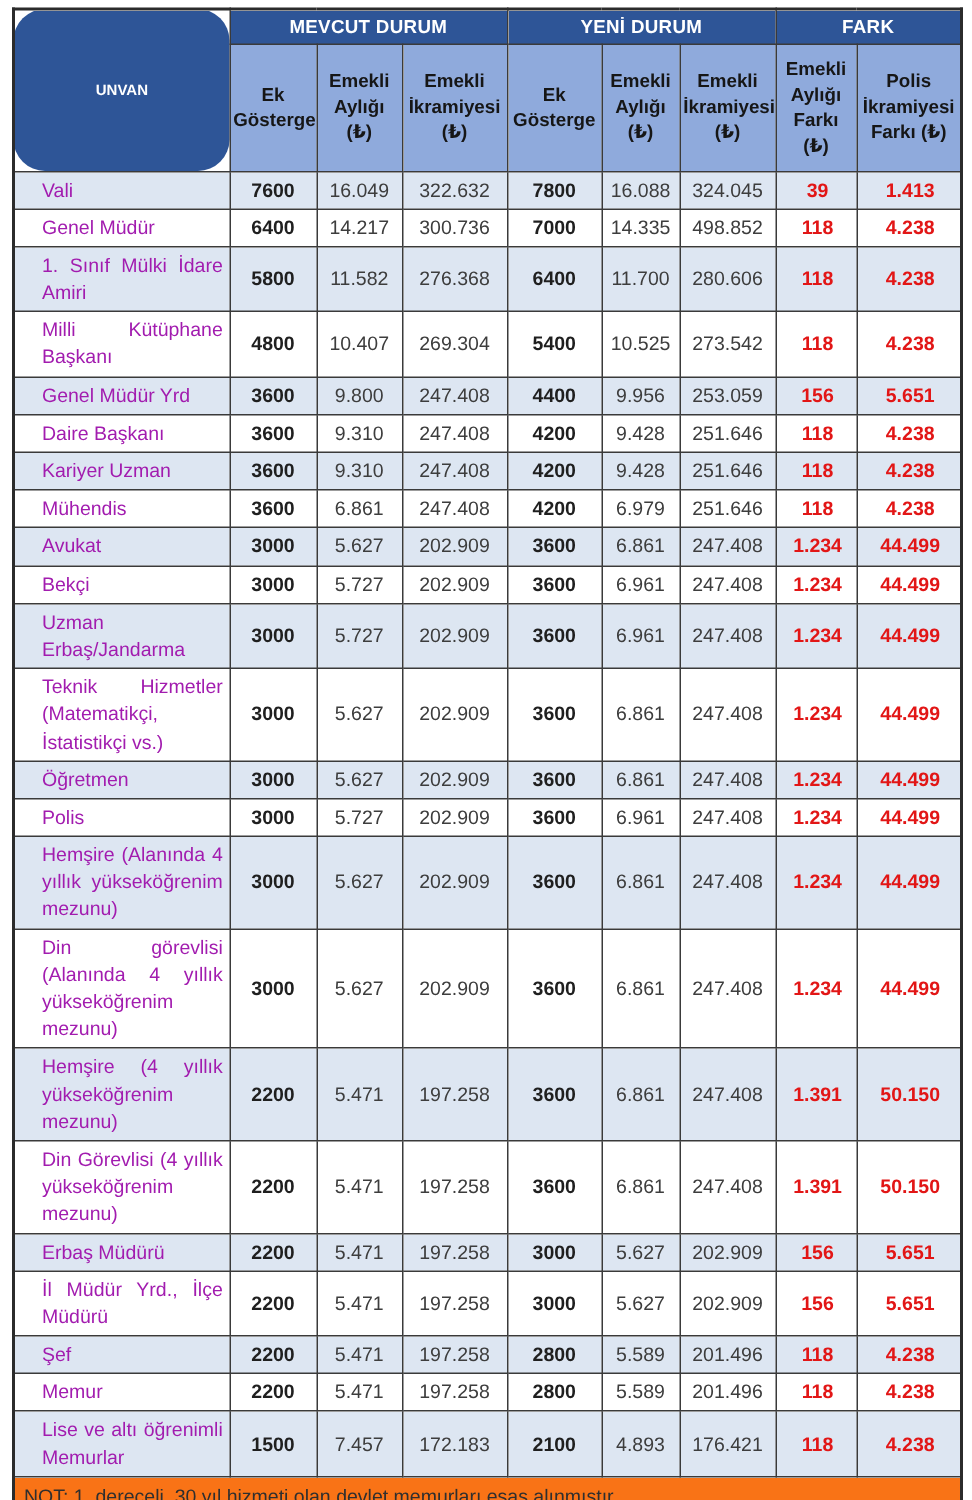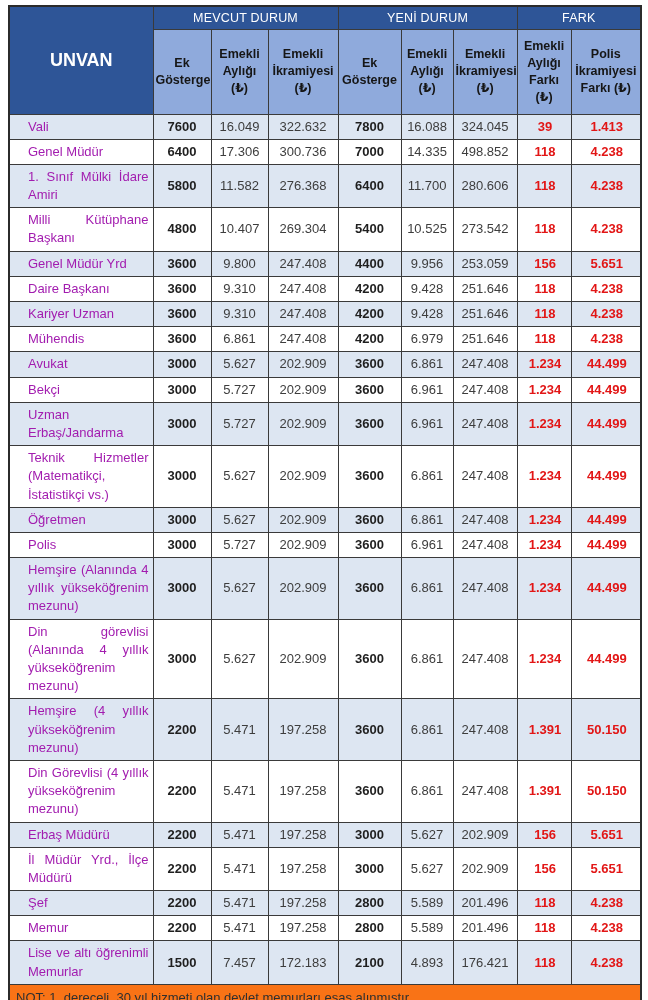--- a/index.html
+++ b/index.html
@@ -26,32 +26,33 @@
     border: 2px solid #2b2b2b;
   }
   table.salary th, table.salary td {
     border: 1.5px solid var(--border-dark);
     overflow: hidden;
   }
   thead th.group {
     background: var(--header-blue);
     color: #ffffff;
     font-size: 12.5px;
-    font-weight: normal;
+    font-weight: bold;
     padding: 4px 2px;
     text-align: center;
     letter-spacing: 0.2px;
   }
   thead th.unvan-head {
     background: var(--header-blue);
     color: #ffffff;
-    font-size: 18px;
+    font-size: 10px;
     font-weight: bold;
     text-align: center;
     vertical-align: middle;
+    border-radius: 21px;
   }
   thead th.sub {
     background: var(--subheader-blue);
     color: #161616;
     font-size: 12.5px;
     font-weight: bold;
     text-align: center;
     vertical-align: middle;
     padding: 8px 2px;
     line-height: 1.35;
@@ -130,21 +131,21 @@
           <td class="num">322.632</td>
           <td class="num ek">7800</td>
           <td class="num">16.088</td>
           <td class="num">324.045</td>
           <td class="fark">39</td>
           <td class="fark">1.413</td>
         </tr>
         <tr>
           <td class="unvan">Genel Müdür</td>
           <td class="num ek">6400</td>
-          <td class="num">17.306</td>
+          <td class="num">14.217</td>
           <td class="num">300.736</td>
           <td class="num ek">7000</td>
           <td class="num">14.335</td>
           <td class="num">498.852</td>
           <td class="fark">118</td>
           <td class="fark">4.238</td>
         </tr>
         <tr>
           <td class="unvan">1. Sınıf Mülki İdare Amiri</td>
           <td class="num ek">5800</td>

